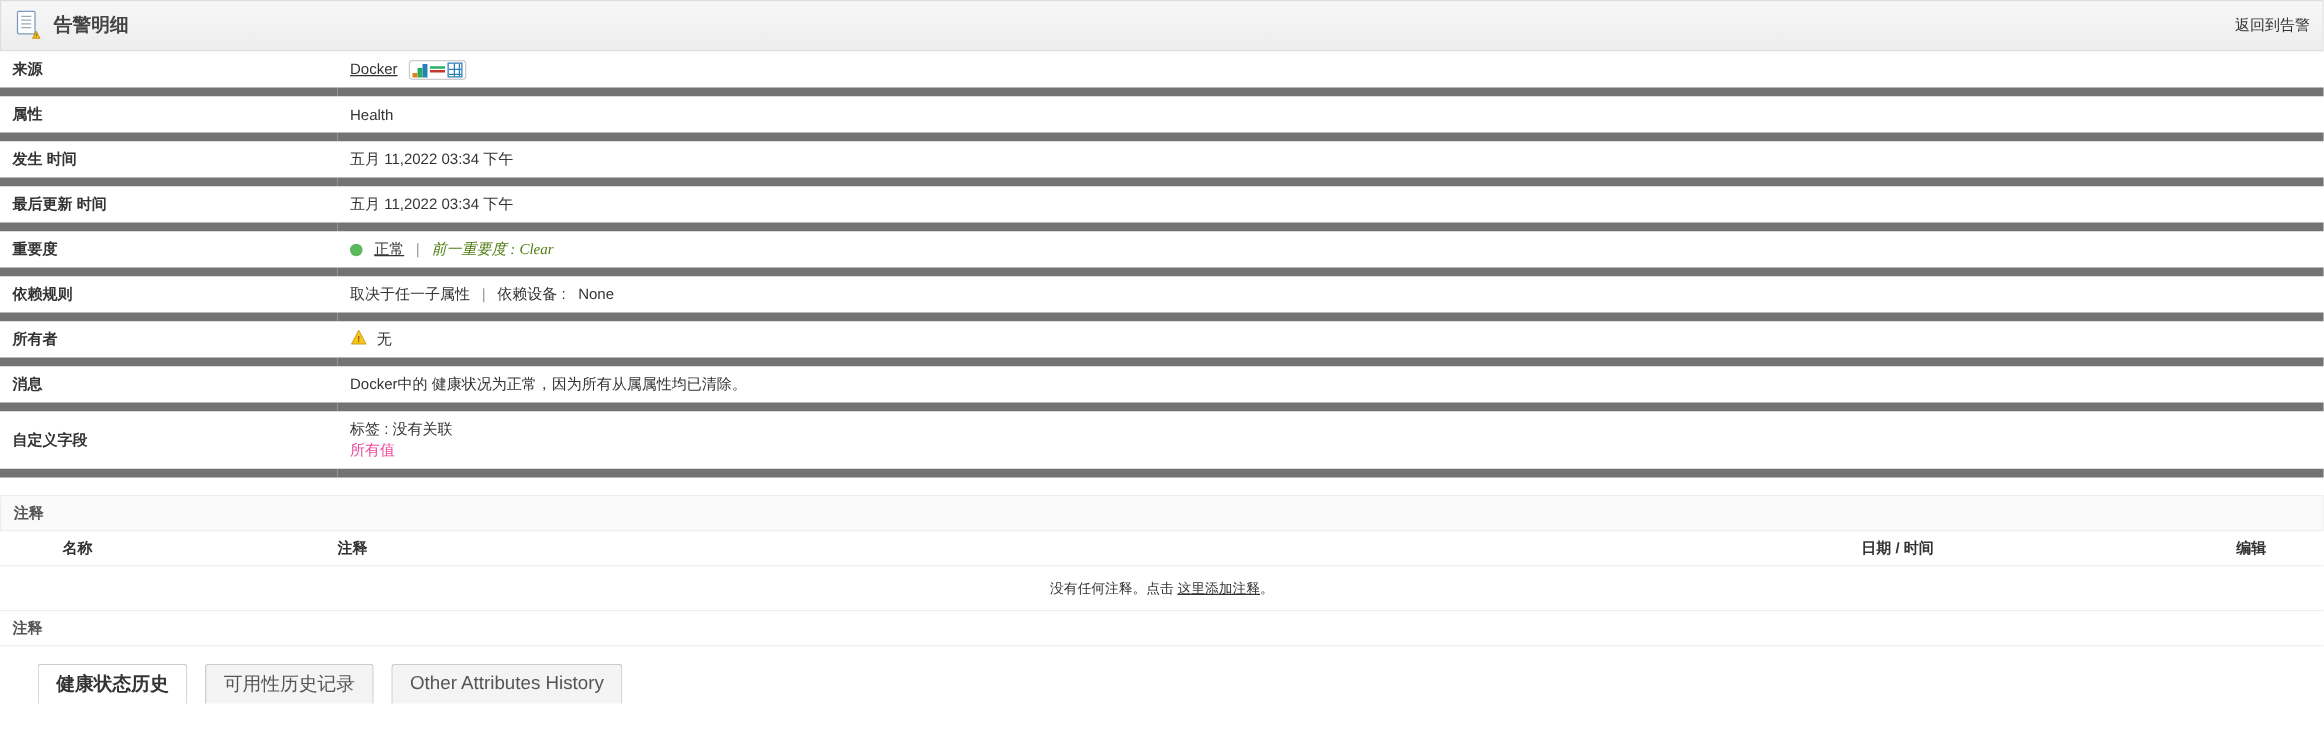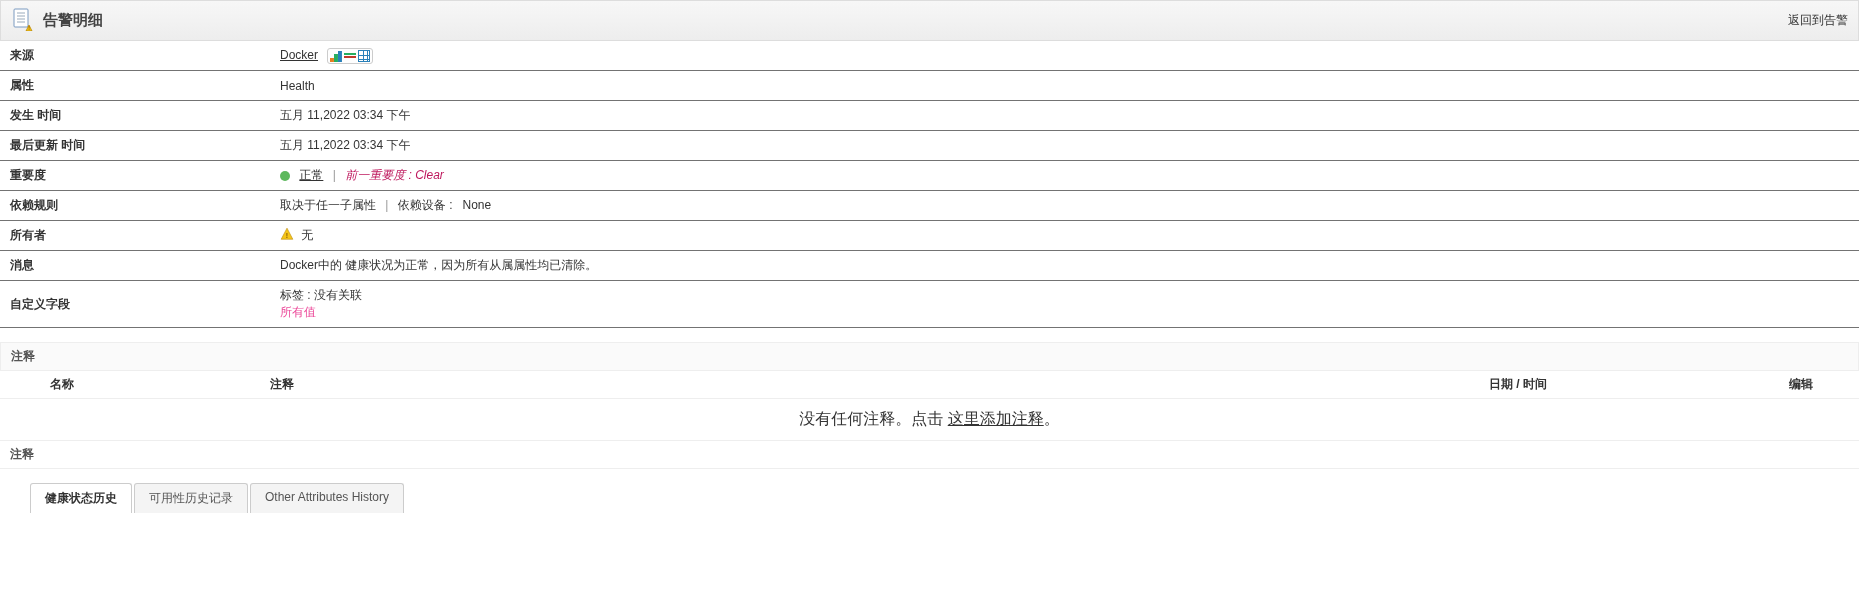--- a/index.html
+++ b/index.html
@@ -32,21 +32,21 @@
     color: #333;
     text-decoration: none;
     font-size: 12px;
     cursor: pointer;
   }
   .details-table {
     width: 100%;
     border-collapse: collapse;
   }
   .details-table td {
-    border-bottom: 1px solid #737373;
+    border-bottom: 7px solid #737373;
     padding: 6px 10px;
     vertical-align: middle;
     font-size: 12px;
     margin-top: 15px;
   }
   .details-table td.label {
     width: 270px;
     color: #333;
     font-weight: bold;
   }
@@ -57,21 +57,22 @@
     color: #333;
     text-decoration: underline;
     cursor: pointer;
   }
   .sep {
     color: #999;
     margin: 0 6px;
   }
   .italic {
     font-style: italic;
-    color: #be185d;
+    color: #4d7c0f;
+    font-family: Liberation Serif, serif;
   }
   .status-dot {
     display: inline-block;
     width: 10px;
     height: 10px;
     border-radius: 50%;
     background: #5cb85c;
     margin-right: 6px;
     vertical-align: middle;
   }
@@ -141,37 +142,37 @@
     font-size: 12px;
   }
   .col-name { flex: 0 0 260px; padding-left: 40px;}
   .col-anno { flex: 1 1 auto; }
   .col-date { flex: 0 0 300px; }
   .col-edit { flex: 0 0 60px; text-align: left; padding-right: 10px;}
   .anno-empty {
     text-align: center;
     padding: 10px;
     color: #333;
-    font-size: 16px;
+    font-size: 11px;
   }
   .anno-empty .link { color: #333; text-decoration: underline; }
   .tabs {
     margin: 14px 0 0 30px;
     display: flex;
   }
   .tab {
     border: 1px solid #ccc;
     border-bottom: none;
     border-radius: 3px 3px 0 0;
     padding: 6px 14px;
-    margin-right: 2px;
+    margin-right: 14px;
     background: #f4f4f4;
     color: #555;
     cursor: pointer;
-    font-size: 12px;
+    font-size: 15px;
   }
   .tab.active {
     background: #fff;
     font-weight: bold;
     color: #333;
   }
   .alarm-icon-svg {
     width: 24px; height: 24px;
   }
   .val-line2 { display:block; }

